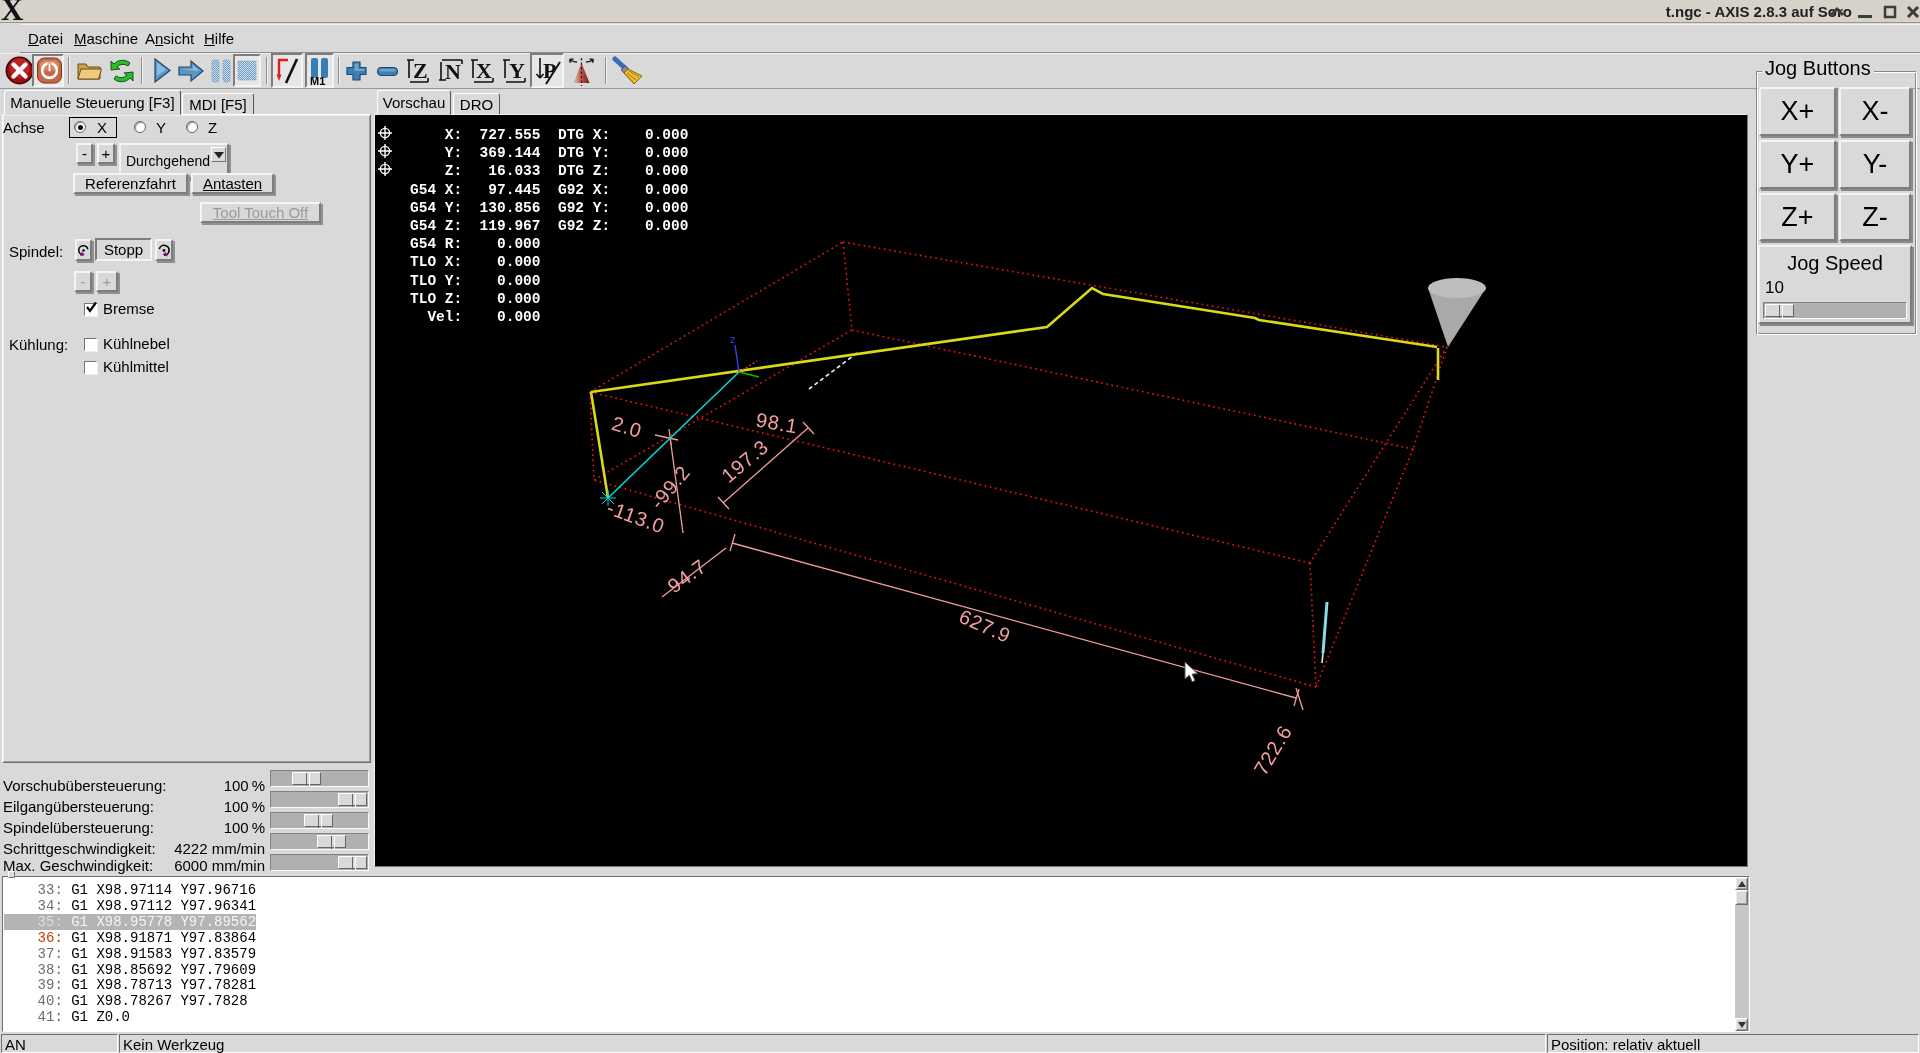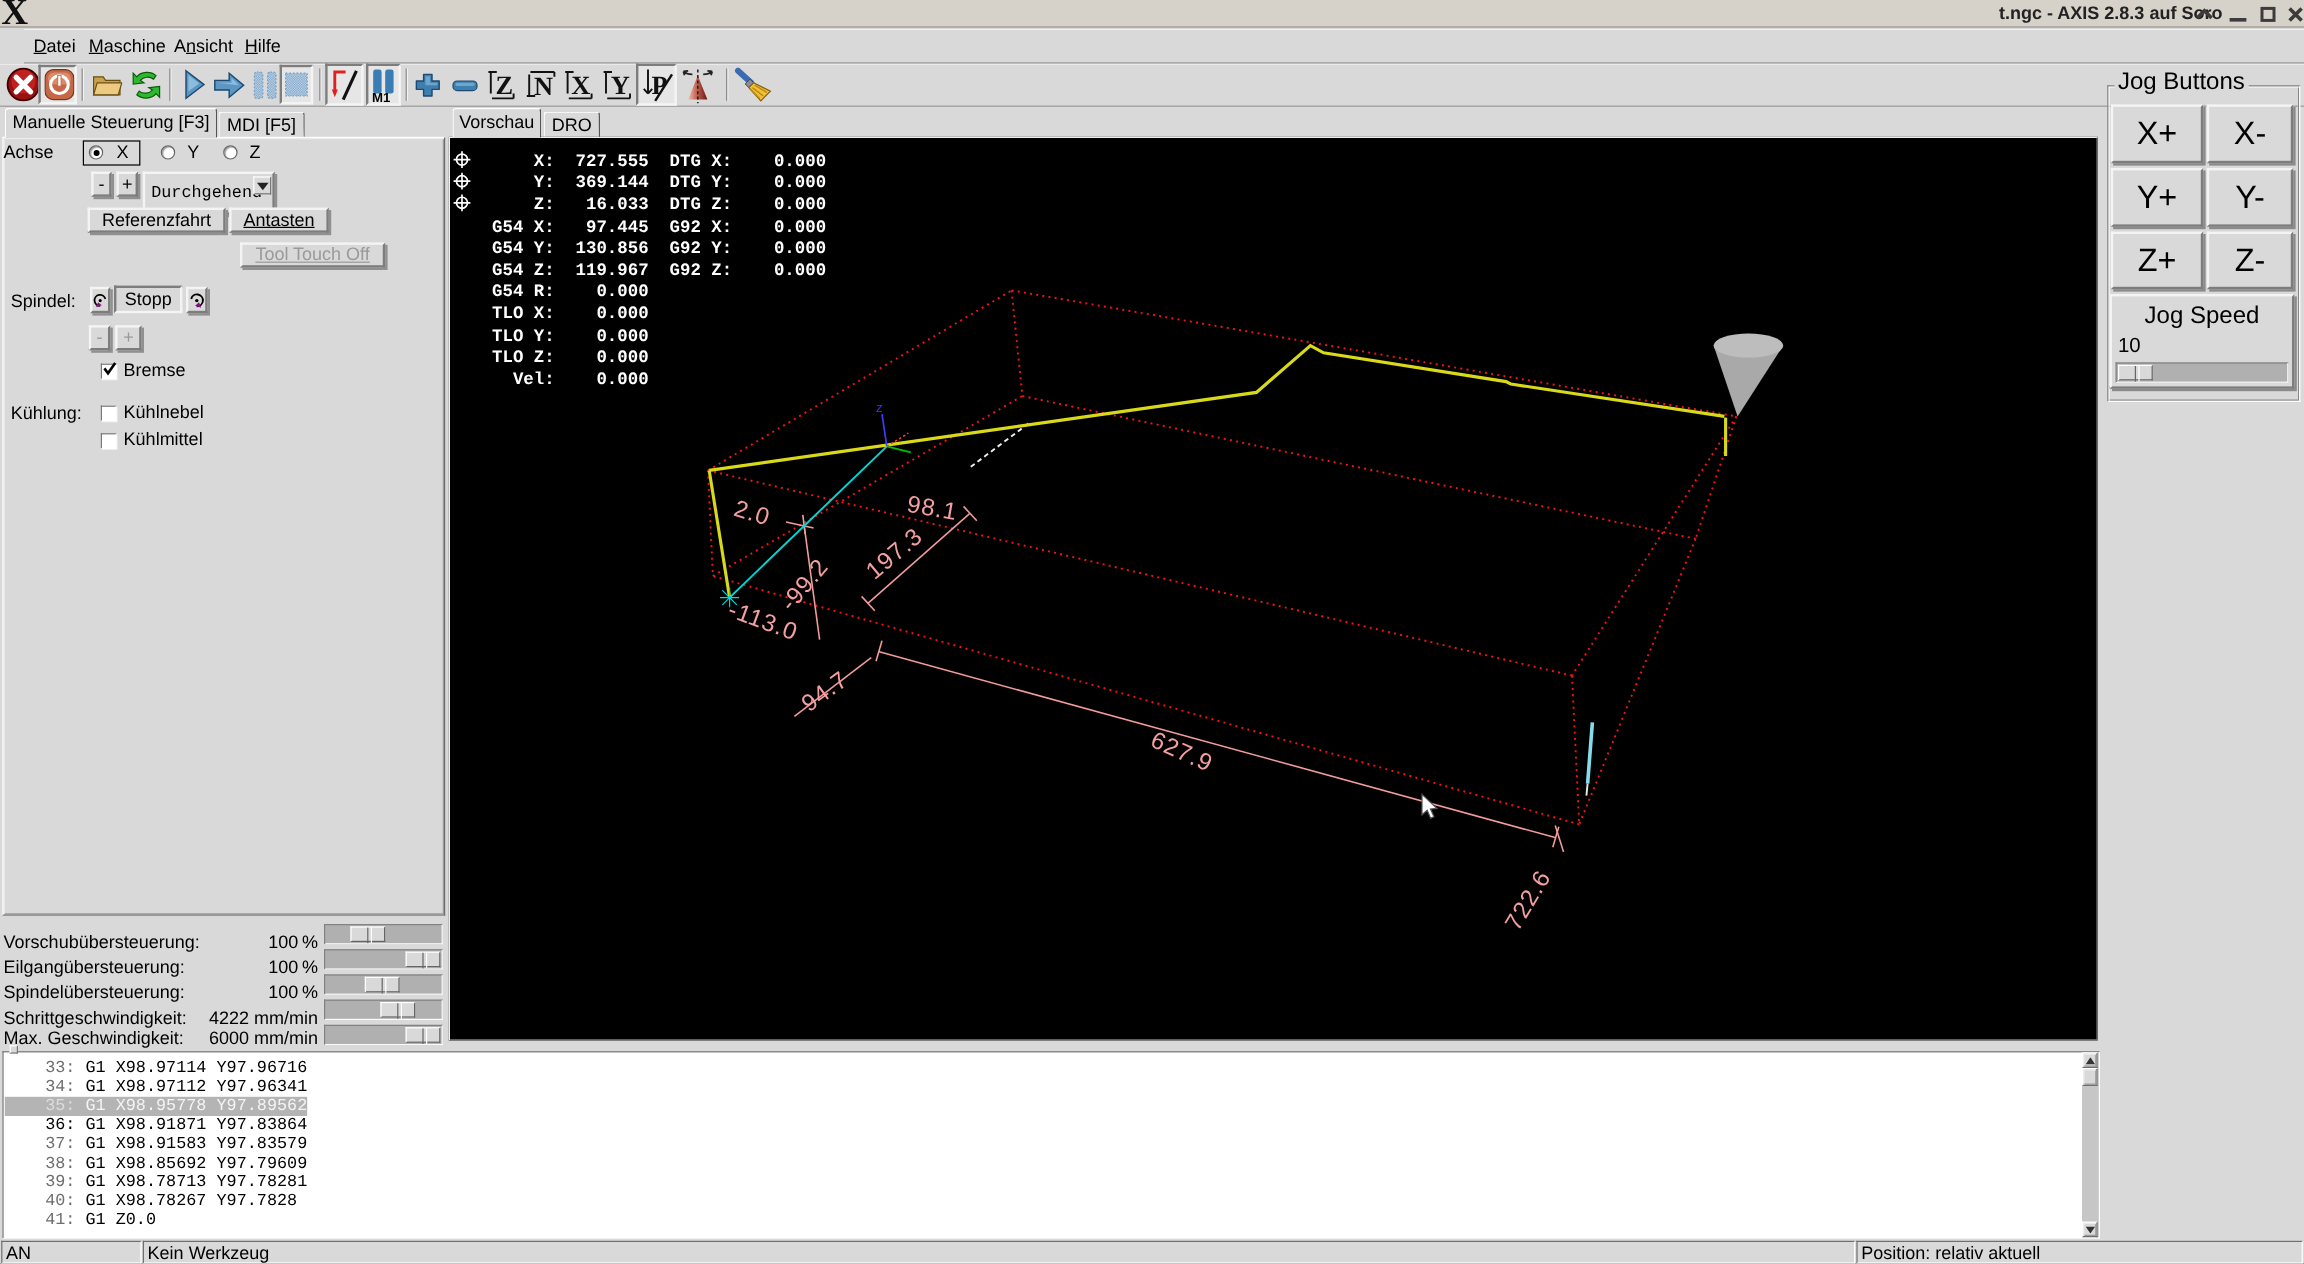--- a/index.html
+++ b/index.html
@@ -187,21 +187,21 @@
   <div class="abs" style="left:74px;top:31px;width:12px;height:12px;border-radius:50%;background:#fff;border:1px solid #666;box-shadow:inset 1px 1px 1px #999;"></div>
   <div class="abs" style="left:78px;top:35px;width:5px;height:5px;border-radius:50%;background:#000;"></div>
   <div class="abs" style="left:97px;top:29px;">X</div>
   <div class="abs" style="left:134px;top:31px;width:12px;height:12px;border-radius:50%;background:#fff;border:1px solid #666;box-shadow:inset 1px 1px 1px #999;"></div>
   <div class="abs" style="left:156px;top:29px;">Y</div>
   <div class="abs" style="left:186px;top:31px;width:12px;height:12px;border-radius:50%;background:#fff;border:1px solid #666;box-shadow:inset 1px 1px 1px #999;"></div>
   <div class="abs" style="left:208px;top:29px;">Z</div>
 
   <div class="abs btn" style="left:76px;top:53px;width:17px;height:21px;box-shadow:2px 2px 0 #909090;">-</div>
   <div class="abs btn" style="left:97px;top:53px;width:18px;height:21px;box-shadow:2px 2px 0 #909090;">+</div>
-  <div class="abs btn" style="left:119px;top:53px;width:110px;height:36px;justify-content:flex-start;padding-left:5px;box-shadow:2px 2px 0 #909090;font-size:14px;font-family:Liberation Mono, monospace;">Durchgehend
+  <div class="abs btn" style="left:119px;top:53px;width:110px;height:36px;justify-content:flex-start;padding-left:5px;box-shadow:2px 2px 0 #909090;font-size:14px;">Durchgehend
     <span class="abs" style="left:90px;top:2px;width:15px;height:15px;background:#d9d9d9;border-top:1px solid #fff;border-left:1px solid #fff;border-right:1px solid #777;border-bottom:1px solid #777;"></span>
     <svg class="abs" style="left:93px;top:7px;" width="10" height="7">
         <path d="M0 0 L10 0 L5 6.5 Z" fill="#222"></path>
       </svg>
   </div>
 
   <div class="abs btn" style="left:73px;top:83px;width:115px;height:21px;box-shadow:2px 2px 0 #909090;">Referenzfahrt</div>
   <div class="abs btn" style="left:191px;top:83px;width:83px;height:21px;box-shadow:2px 2px 0 #909090;text-decoration:underline;">Antasten</div>
   <div class="abs btn" style="left:200px;top:112px;width:121px;height:21px;box-shadow:2px 2px 0 #909090;color:#9a9a9a;text-decoration:underline;">Tool Touch Off</div>
 
@@ -375,21 +375,21 @@
         <span class="handle" style="left:1px;"></span>
       </div>
   </div>
 </div>
 
 <div class="abs" style="left:2px;top:876px;width:1748px;height:156px;background:#fff;border-top:1px solid #707070;border-left:1px solid #707070;border-right:1px solid #fff;border-bottom:1px solid #fff;"></div>
 <div id="gcode" class="abs mono" style="left:4px;top:883px;width:1730px;height:148px;font-size:14px;line-height:15.9px;">
 <div><span style="color:#6e6e6e">&nbsp;&nbsp;&nbsp;&nbsp;33:</span> G1 X98.97114 Y97.96716</div>
 <div><span style="color:#6e6e6e">&nbsp;&nbsp;&nbsp;&nbsp;34:</span> G1 X98.97112 Y97.96341</div>
 <div><span style="background:#b4b4b4;color:#f4f4f4;"><span style="color:#dcdcdc">&nbsp;&nbsp;&nbsp;&nbsp;35:</span> G1 X98.95778 Y97.89562</span></div>
-<div><span style="color:#000000">&nbsp;&nbsp;&nbsp;&nbsp;36:</span> G1 X98.91871 Y97.83864</div>
+<div><span style="color:#c2410c">&nbsp;&nbsp;&nbsp;&nbsp;36:</span> G1 X98.91871 Y97.83864</div>
 <div><span style="color:#6e6e6e">&nbsp;&nbsp;&nbsp;&nbsp;37:</span> G1 X98.91583 Y97.83579</div>
 <div><span style="color:#6e6e6e">&nbsp;&nbsp;&nbsp;&nbsp;38:</span> G1 X98.85692 Y97.79609</div>
 <div><span style="color:#6e6e6e">&nbsp;&nbsp;&nbsp;&nbsp;39:</span> G1 X98.78713 Y97.78281</div>
 <div><span style="color:#6e6e6e">&nbsp;&nbsp;&nbsp;&nbsp;40:</span> G1 X98.78267 Y97.7828</div>
 <div><span style="color:#6e6e6e">&nbsp;&nbsp;&nbsp;&nbsp;41:</span> G1 Z0.0</div>
 </div>
 <div id="gscroll" class="abs" style="left:1735px;top:877px;width:14px;height:154px;background:#c6c6c6;">
   <div class="abs rz" style="left:0;top:0;width:13px;height:13px;"></div>
   <svg class="abs" style="left:3px;top:4px;" width="8" height="6">
       <path d="M4 0 L8 6 L0 6 Z" fill="#333"></path>

